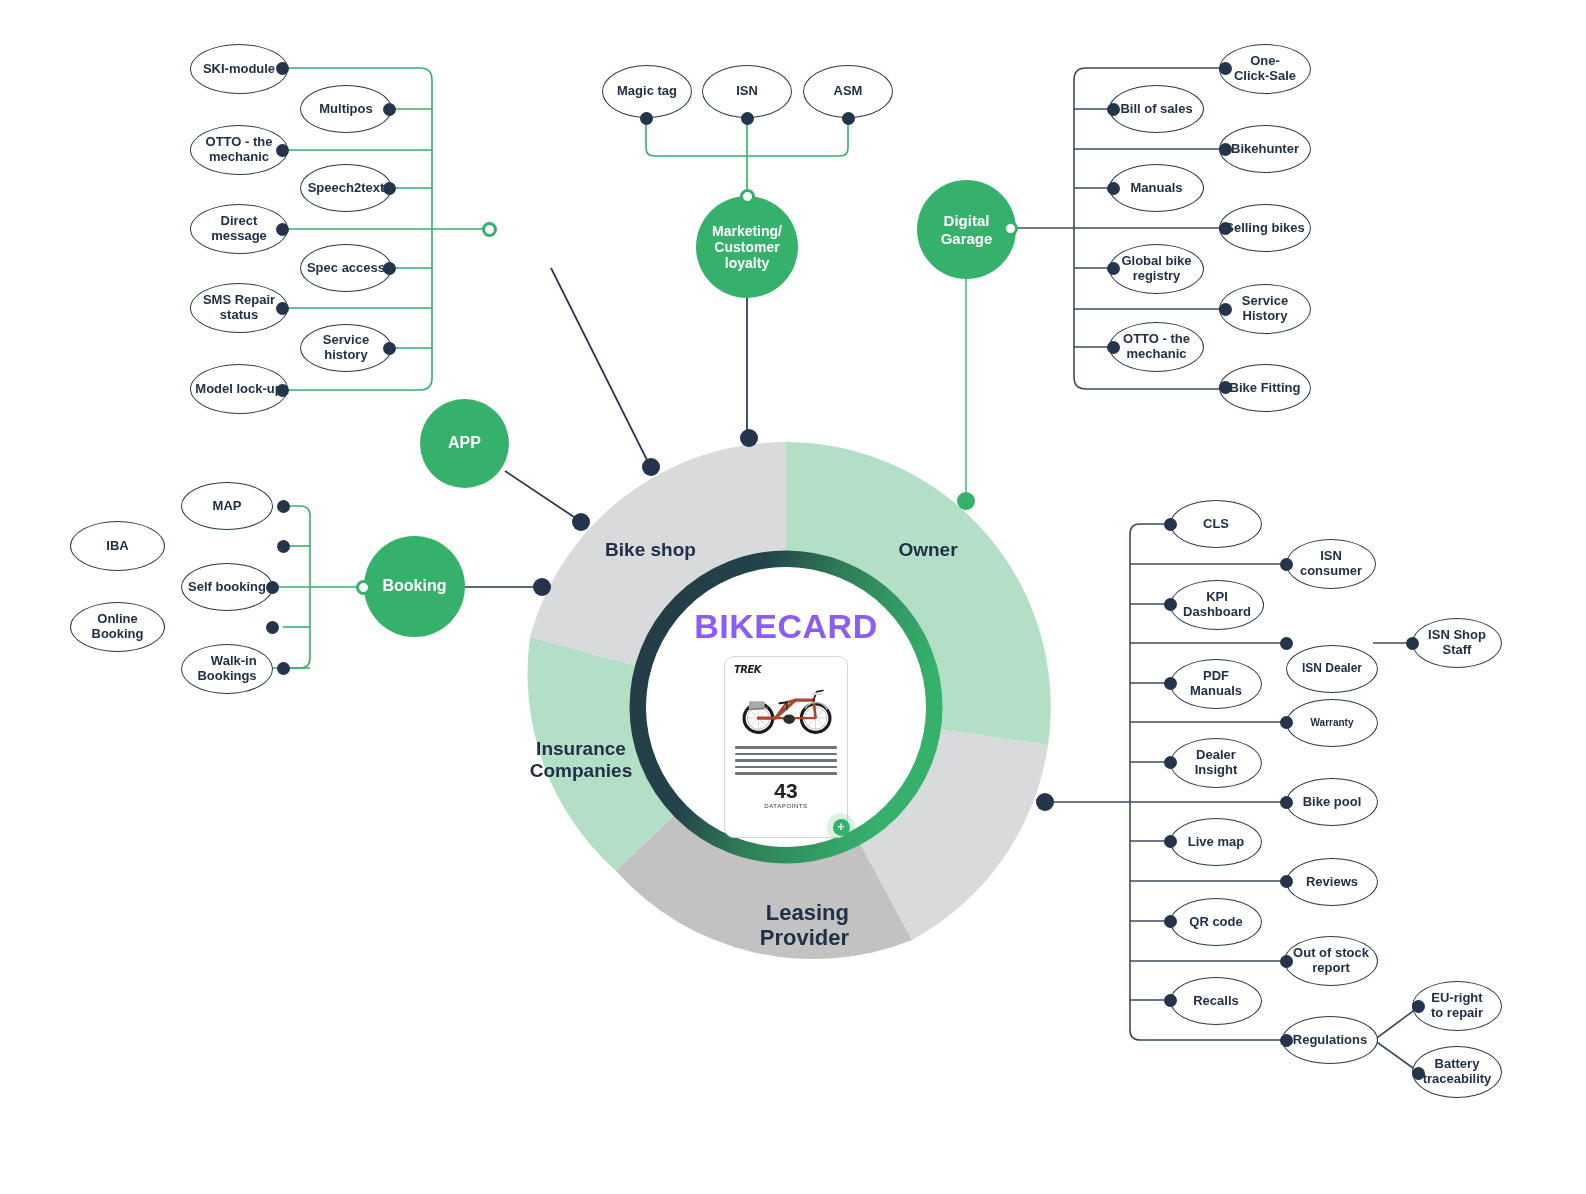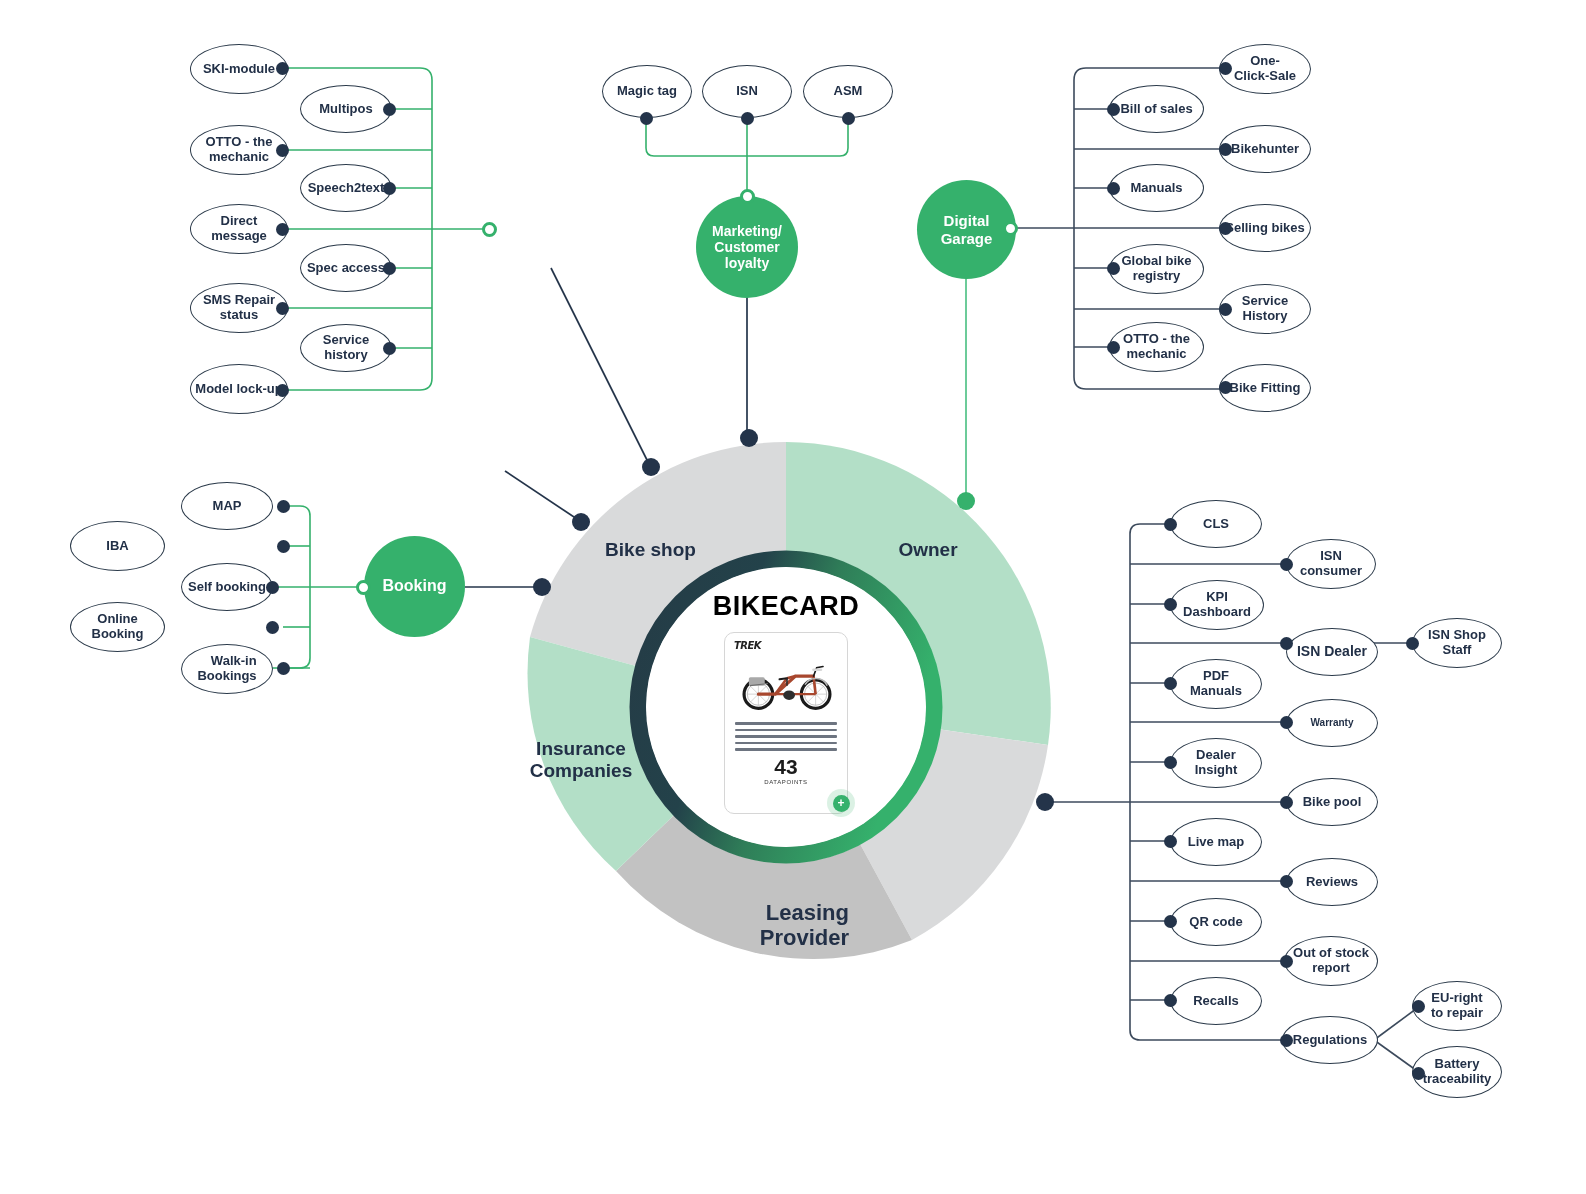--- a/index.html
+++ b/index.html
@@ -27,22 +27,22 @@
   .dot.green{background:#35b16c;}
   .dot.hollow{background:#ffffff;border:3px solid #35b16c;box-sizing:border-box;}
 
   
   .seg-label{position:absolute;z-index:6;color:#223047;font-weight:bold;
              text-align:center;line-height:1.15;}
 
   
   #center-hole{position:absolute;z-index:6;border-radius:50%;background:#ffffff;
                display:flex;flex-direction:column;align-items:center;}
-  #bikecard-title{font-size:27px;font-weight:bold;color:#000000;letter-spacing:.5px;
-                  margin-top:24px;}
+  #bikecard-title{font-size:34px;font-weight:bold;color:#8b5cf6;letter-spacing:.5px;
+                  margin-top:40px;}
   #card{position:relative;margin-top:10px;width:124px;height:182px;background:#fff;
         border:1px solid #d6d6d6;border-radius:10px;box-sizing:border-box;
         padding:7px 9px 0 9px;}
   #trek{font-size:10px;font-weight:bold;color:#222;letter-spacing:-.5px;
         font-style:italic;font-family:"DejaVu Sans",sans-serif;}
   #bike-img{width:106px;height:62px;margin-top:1px;}
   .cardline{height:2.5px;background:#6d7480;margin:4px 1px;border-radius:1px;}
   #dp-num{font-size:21px;font-weight:bold;color:#1c1c1c;text-align:center;
           line-height:1;margin-top:5px;}
   #dp-label{font-size:6px;color:#333;text-align:center;letter-spacing:.6px;margin-top:2px;}
@@ -206,20 +206,23 @@
       <div id="dp-num">43</div>
       <div id="dp-label">DATAPOINTS</div>
 
       <div id="plus-btn">
         <div id="plus-inner">+</div>
       </div>
     </div>
   </div>
 
 
+  <div class="hub" style="left:420px;top:399px;width:89px;height:89px;font-size:16px;">
+    <span>APP</span>
+  </div>
 
   <div class="hub" style="left:364px;top:536px;width:101px;height:101px;font-size:16px;">
     <span>Booking</span>
   </div>
 
   <div class="hub" style="left:696px;top:196px;width:102px;height:102px;font-size:14px;white-space:pre-line;">
     <span>Marketing/
 Customer
 loyalty</span>
   </div>
@@ -267,21 +270,21 @@
   <div class="leaf" style="left:70px;top:602px;width:95px;height:50px;font-size:13px;white-space:pre-line;">Online
 Booking</div>
   <div class="leaf" style="left:181px;top:644px;width:92px;height:50px;font-size:13px;white-space:pre-line;text-align:right;">Walk-in
 Bookings</div>
 
   <div class="leaf" style="left:1170px;top:500px;width:92px;height:48px;font-size:13px;">CLS</div>
   <div class="leaf" style="left:1286px;top:539px;width:90px;height:50px;font-size:13px;white-space:pre-line;">ISN
 consumer</div>
   <div class="leaf" style="left:1170px;top:580px;width:94px;height:50px;font-size:13px;white-space:pre-line;">KPI
 Dashboard</div>
-  <div class="leaf" style="left:1286px;top:628px;width:92px;height:48px;font-size:14px;">ISN Dealer</div>
+  <div class="leaf" style="left:1286px;top:645px;width:92px;height:48px;font-size:12px;">ISN Dealer</div>
   <div class="leaf" style="left:1170px;top:659px;width:92px;height:50px;font-size:13px;white-space:pre-line;">PDF
 Manuals</div>
   <div class="leaf" style="left:1286px;top:699px;width:92px;height:48px;font-size:10px;">Warranty</div>
   <div class="leaf" style="left:1170px;top:738px;width:92px;height:50px;font-size:13px;white-space:pre-line;">Dealer
 Insight</div>
   <div class="leaf" style="left:1286px;top:778px;width:92px;height:48px;font-size:13px;">Bike pool</div>
   <div class="leaf" style="left:1170px;top:818px;width:92px;height:48px;font-size:13px;">Live map</div>
   <div class="leaf" style="left:1286px;top:858px;width:92px;height:48px;font-size:13px;">Reviews</div>
   <div class="leaf" style="left:1170px;top:898px;width:92px;height:48px;font-size:13px;">QR code</div>
   <div class="leaf" style="left:1284px;top:936px;width:94px;height:50px;font-size:13px;white-space:pre-line;">Out of stock

